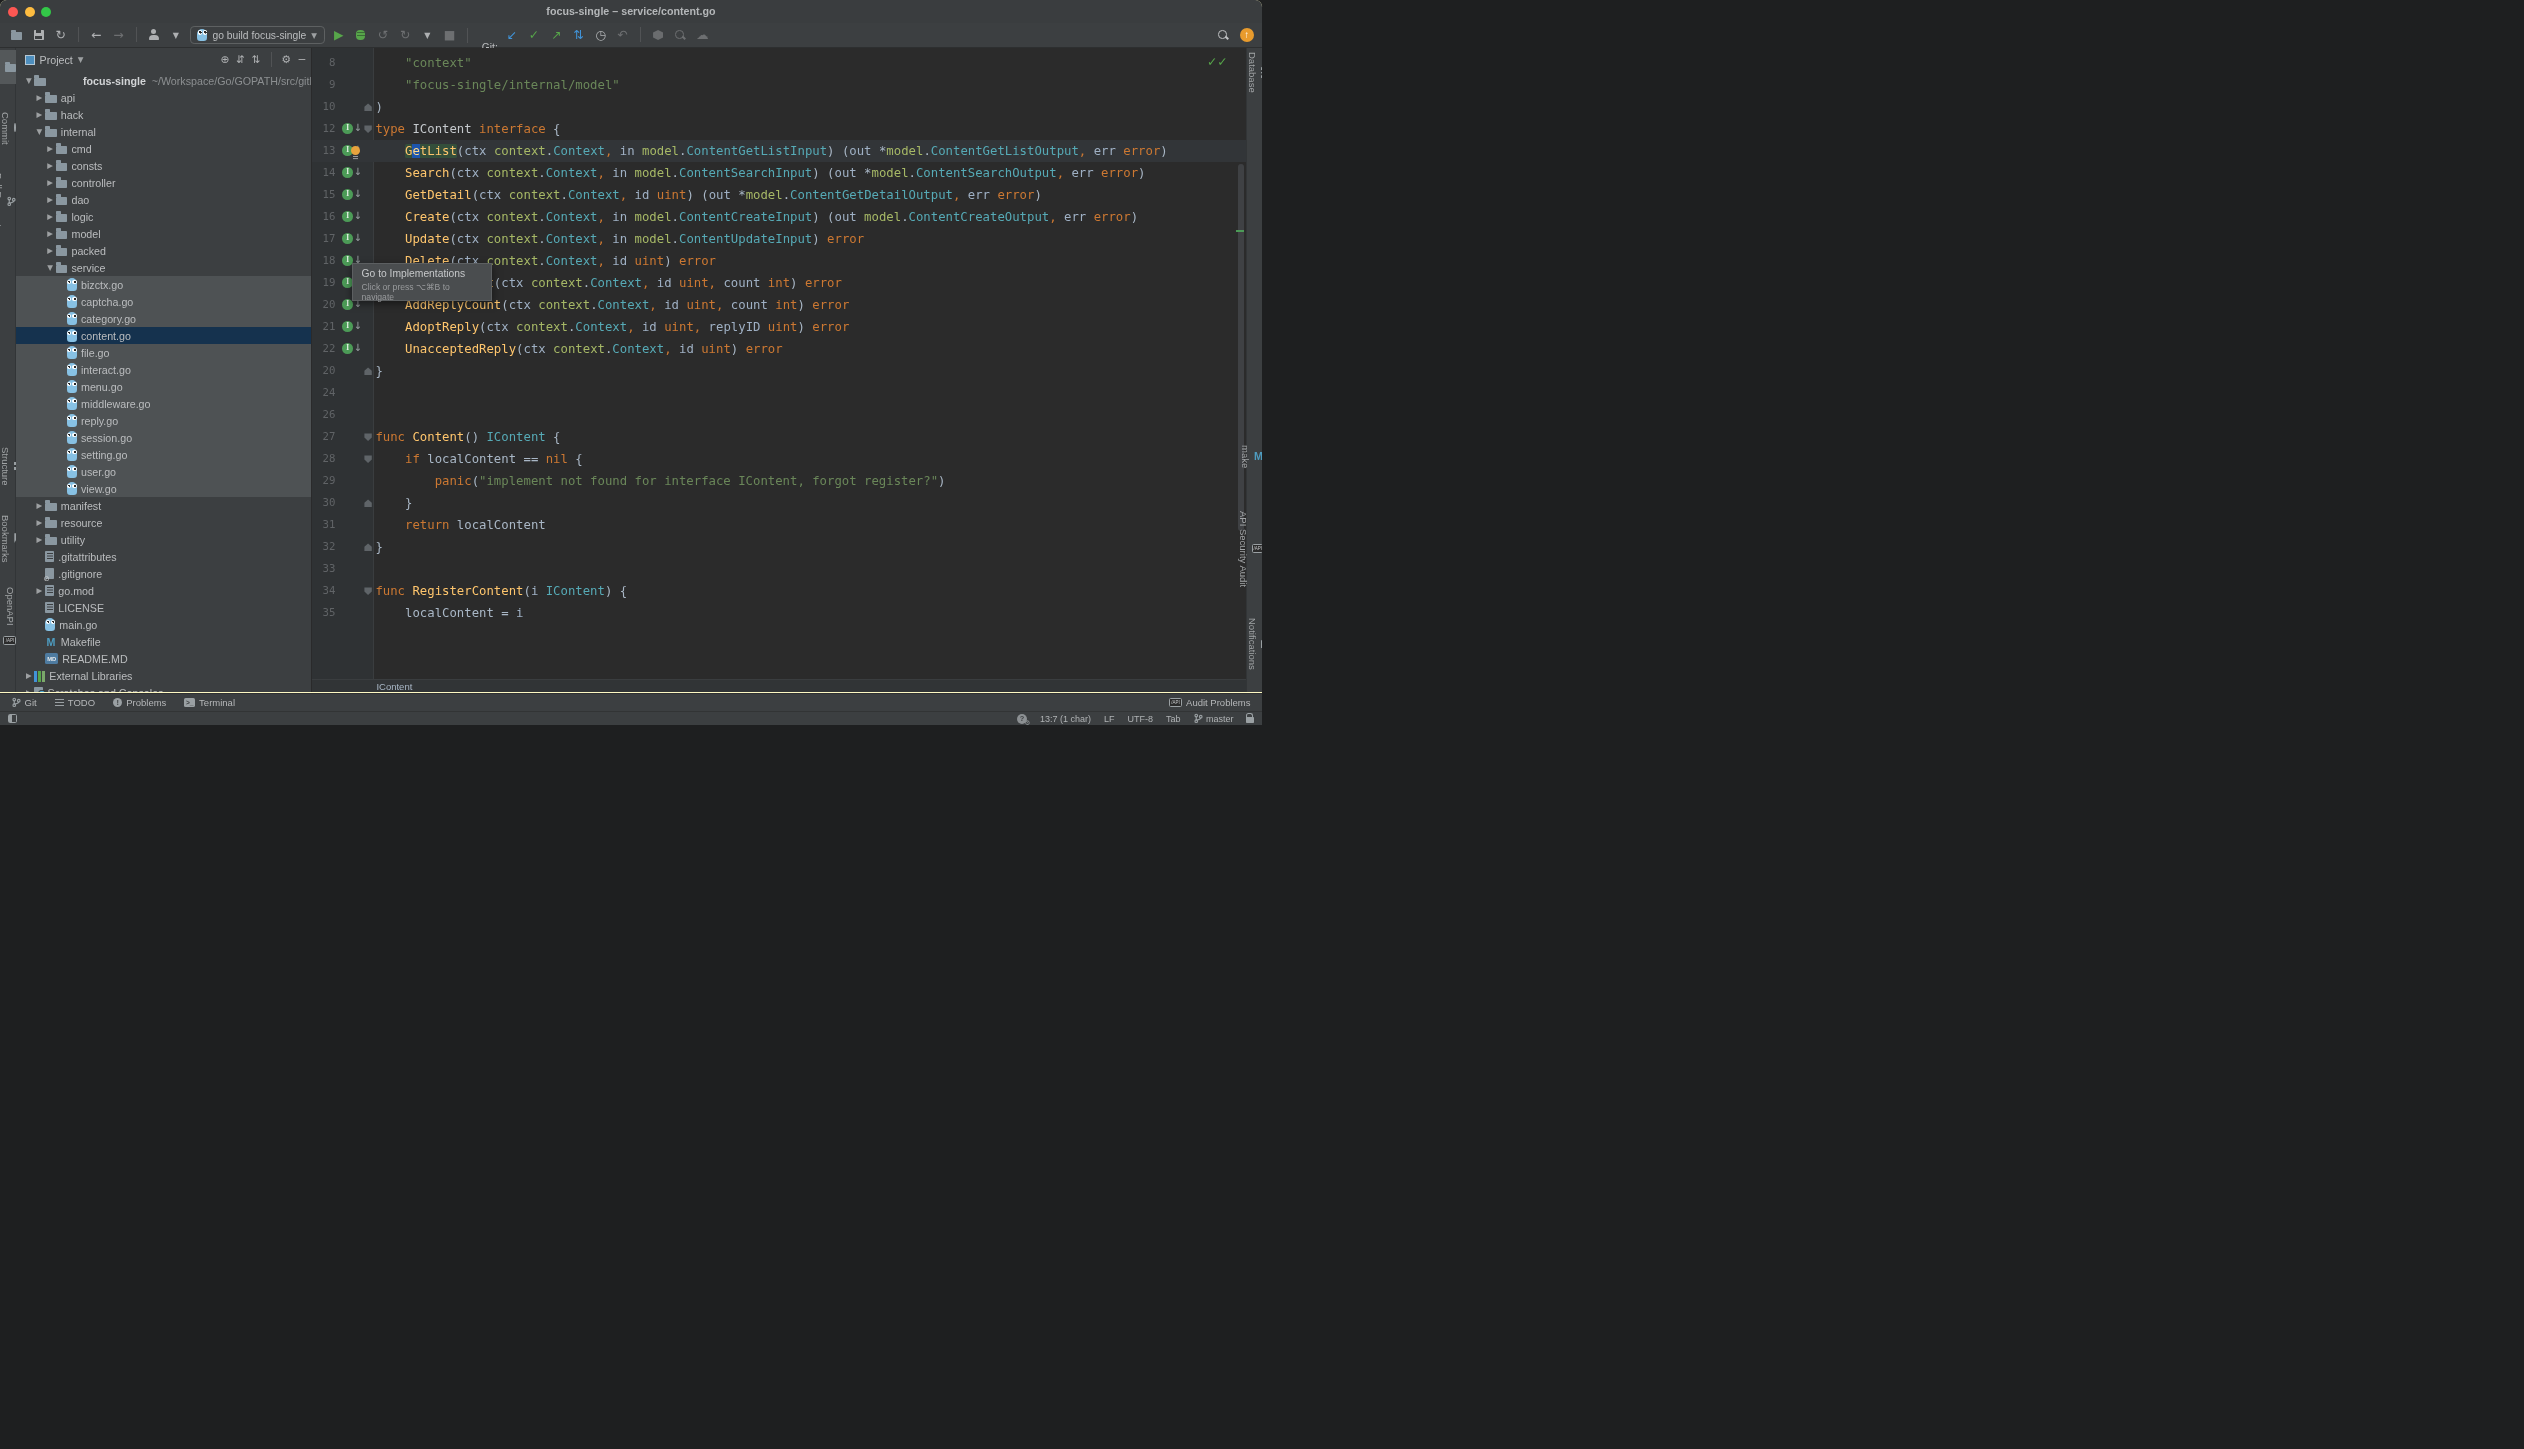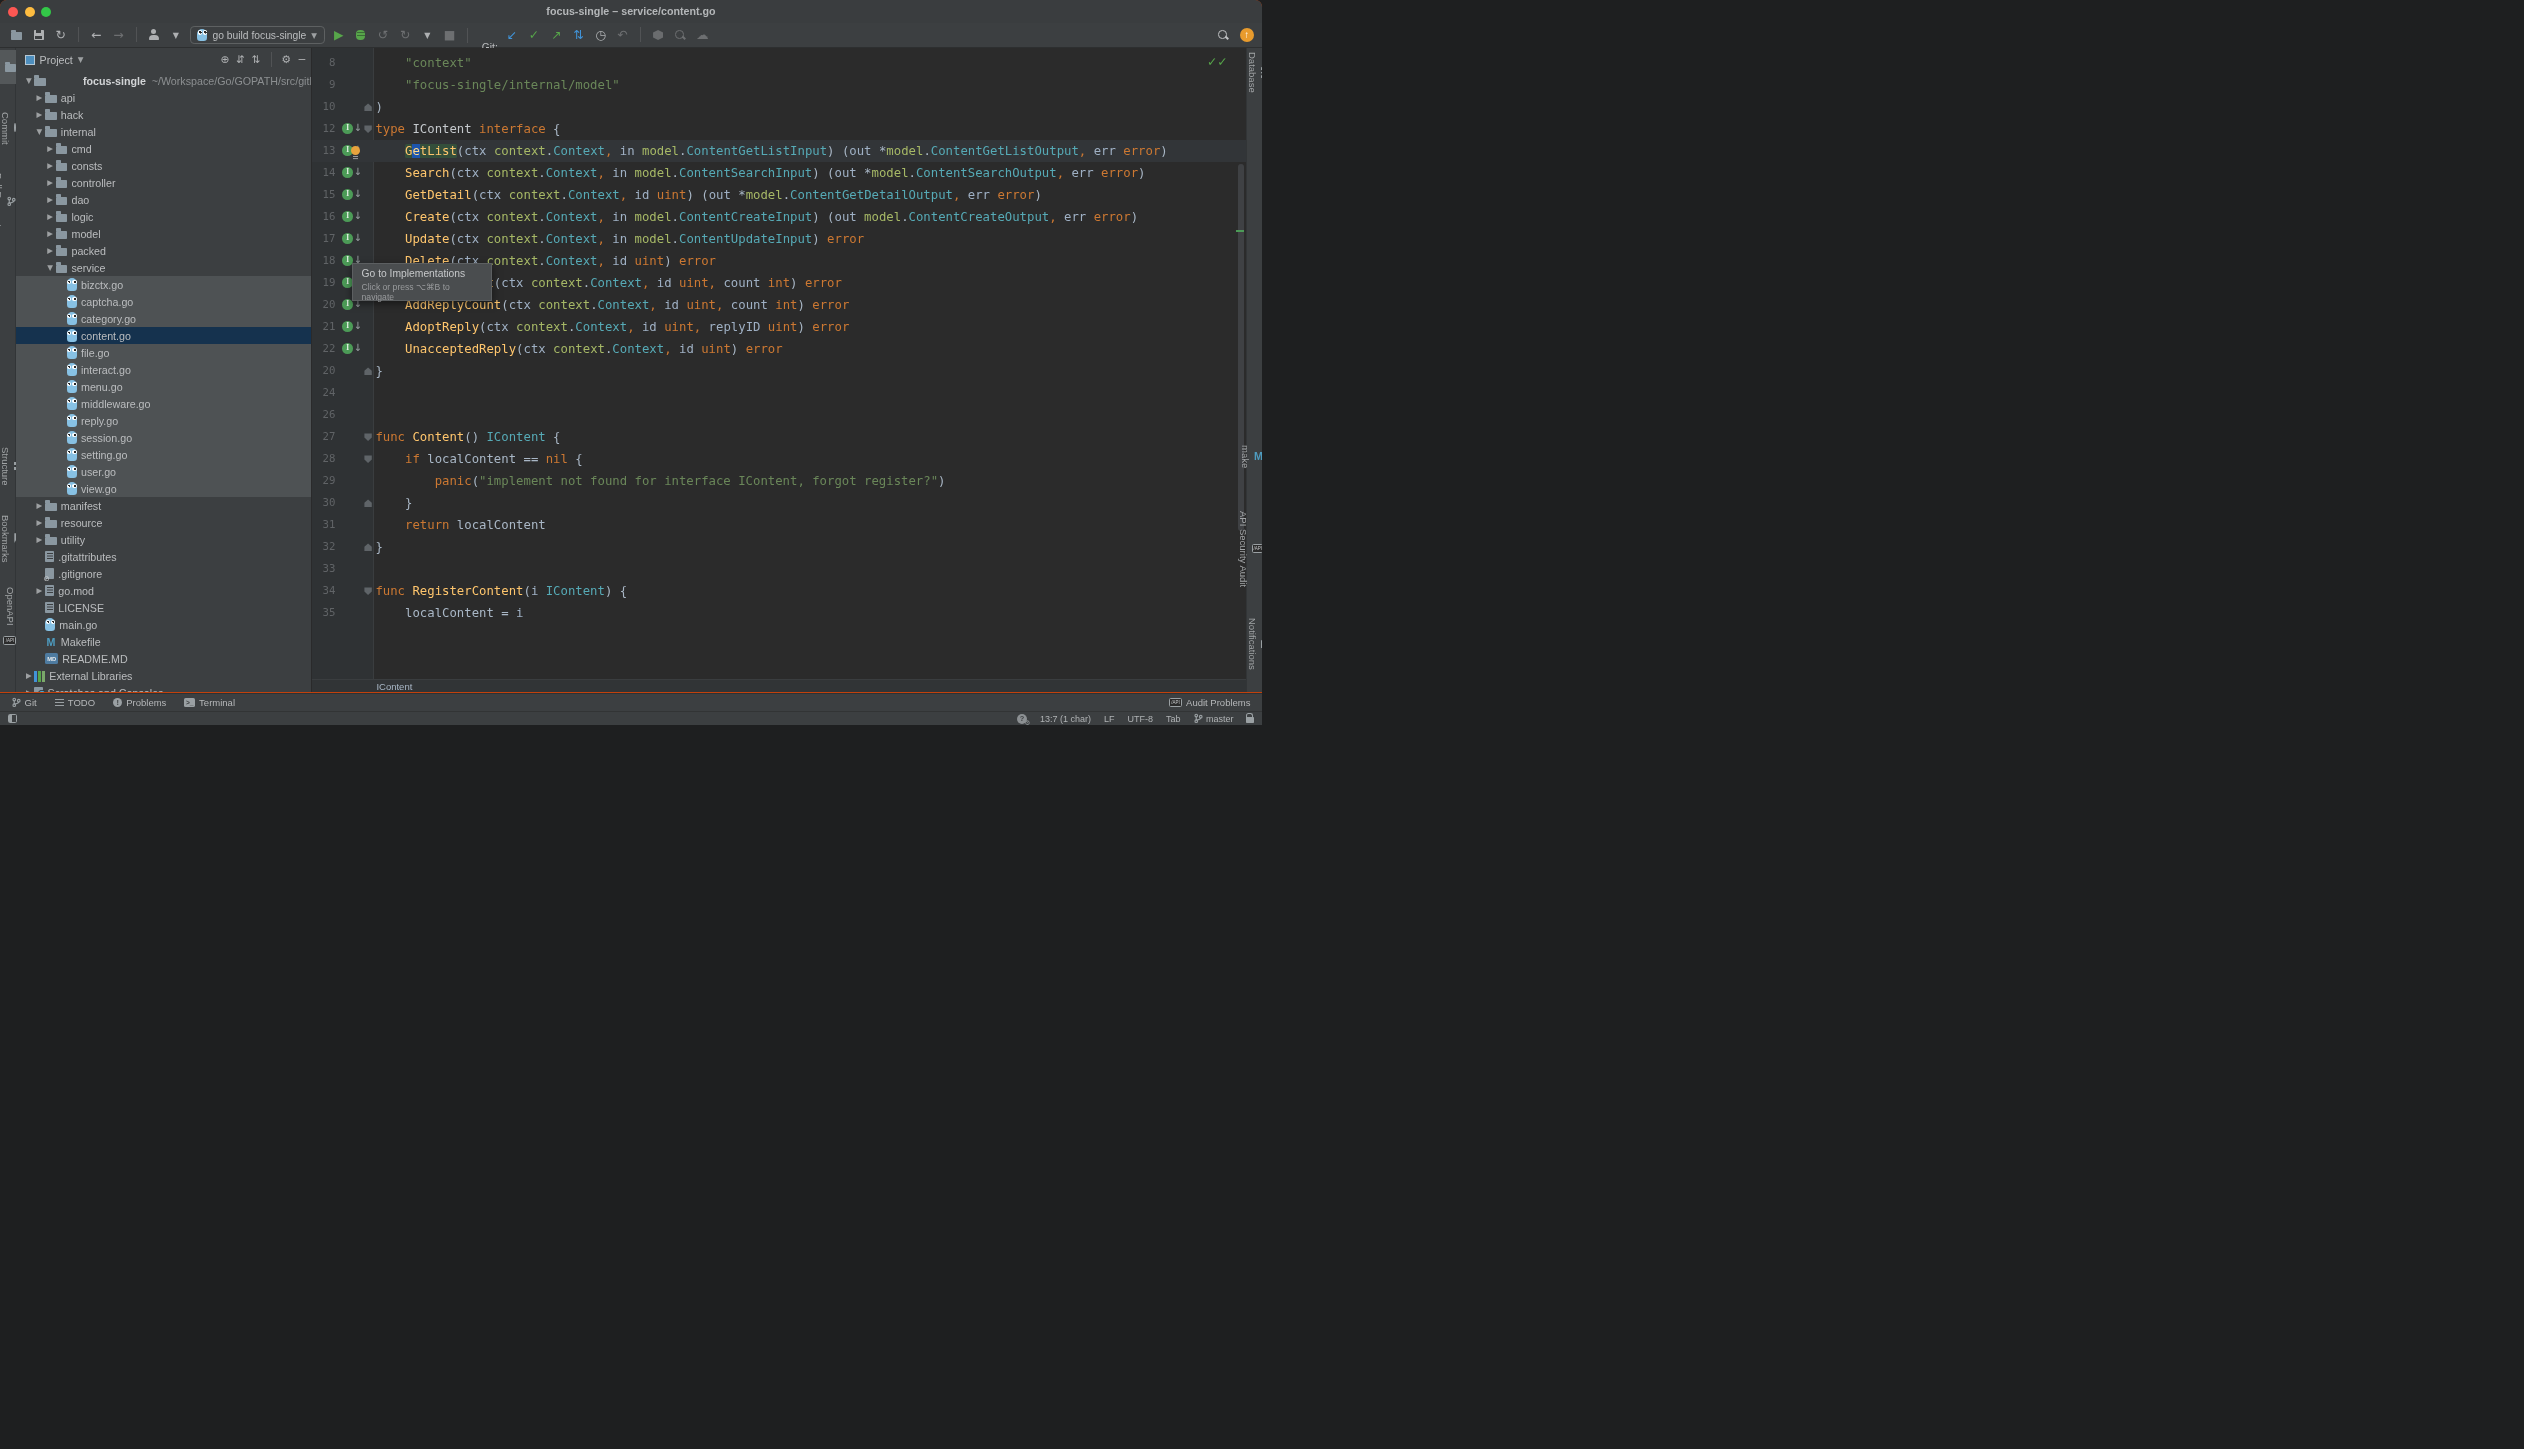--- a/index.html
+++ b/index.html
@@ -1,17 +1,17 @@
 <!DOCTYPE html>
 <html style="font-size:13px"><head>
 <meta charset="utf-8">
 <style>
   html,body{margin:0;padding:0;background:#1e1f20;}
   *{box-sizing:border-box;}
-  .window{position:relative;width:1262px;height:725px;background:#c2410c;
+  .window{position:relative;width:1262px;height:725px;background:#fef9c3;
     font-family:"Liberation Sans",sans-serif;color:#bbbdbf;overflow:hidden;
     border-radius:6.6px 6.6px 0 0;}
   
   .titlebar{position:absolute;left:0;top:0;width:100%;height:23px;background:#3a3d3f;}
   .lights{position:absolute;left:8.2px;top:6.6px;display:flex;gap:6.6px;}
   .light{width:10px;height:10px;border-radius:50%;}
   .light.r{background:#fc5753;} .light.y{background:#fdbc40;} .light.g{background:#33c748;}
   .title{position:absolute;left:0;right:0;top:0;height:23px;line-height:23px;text-align:center;
     font-weight:bold;font-size:10.7px;color:#b4b7b9;}
   

